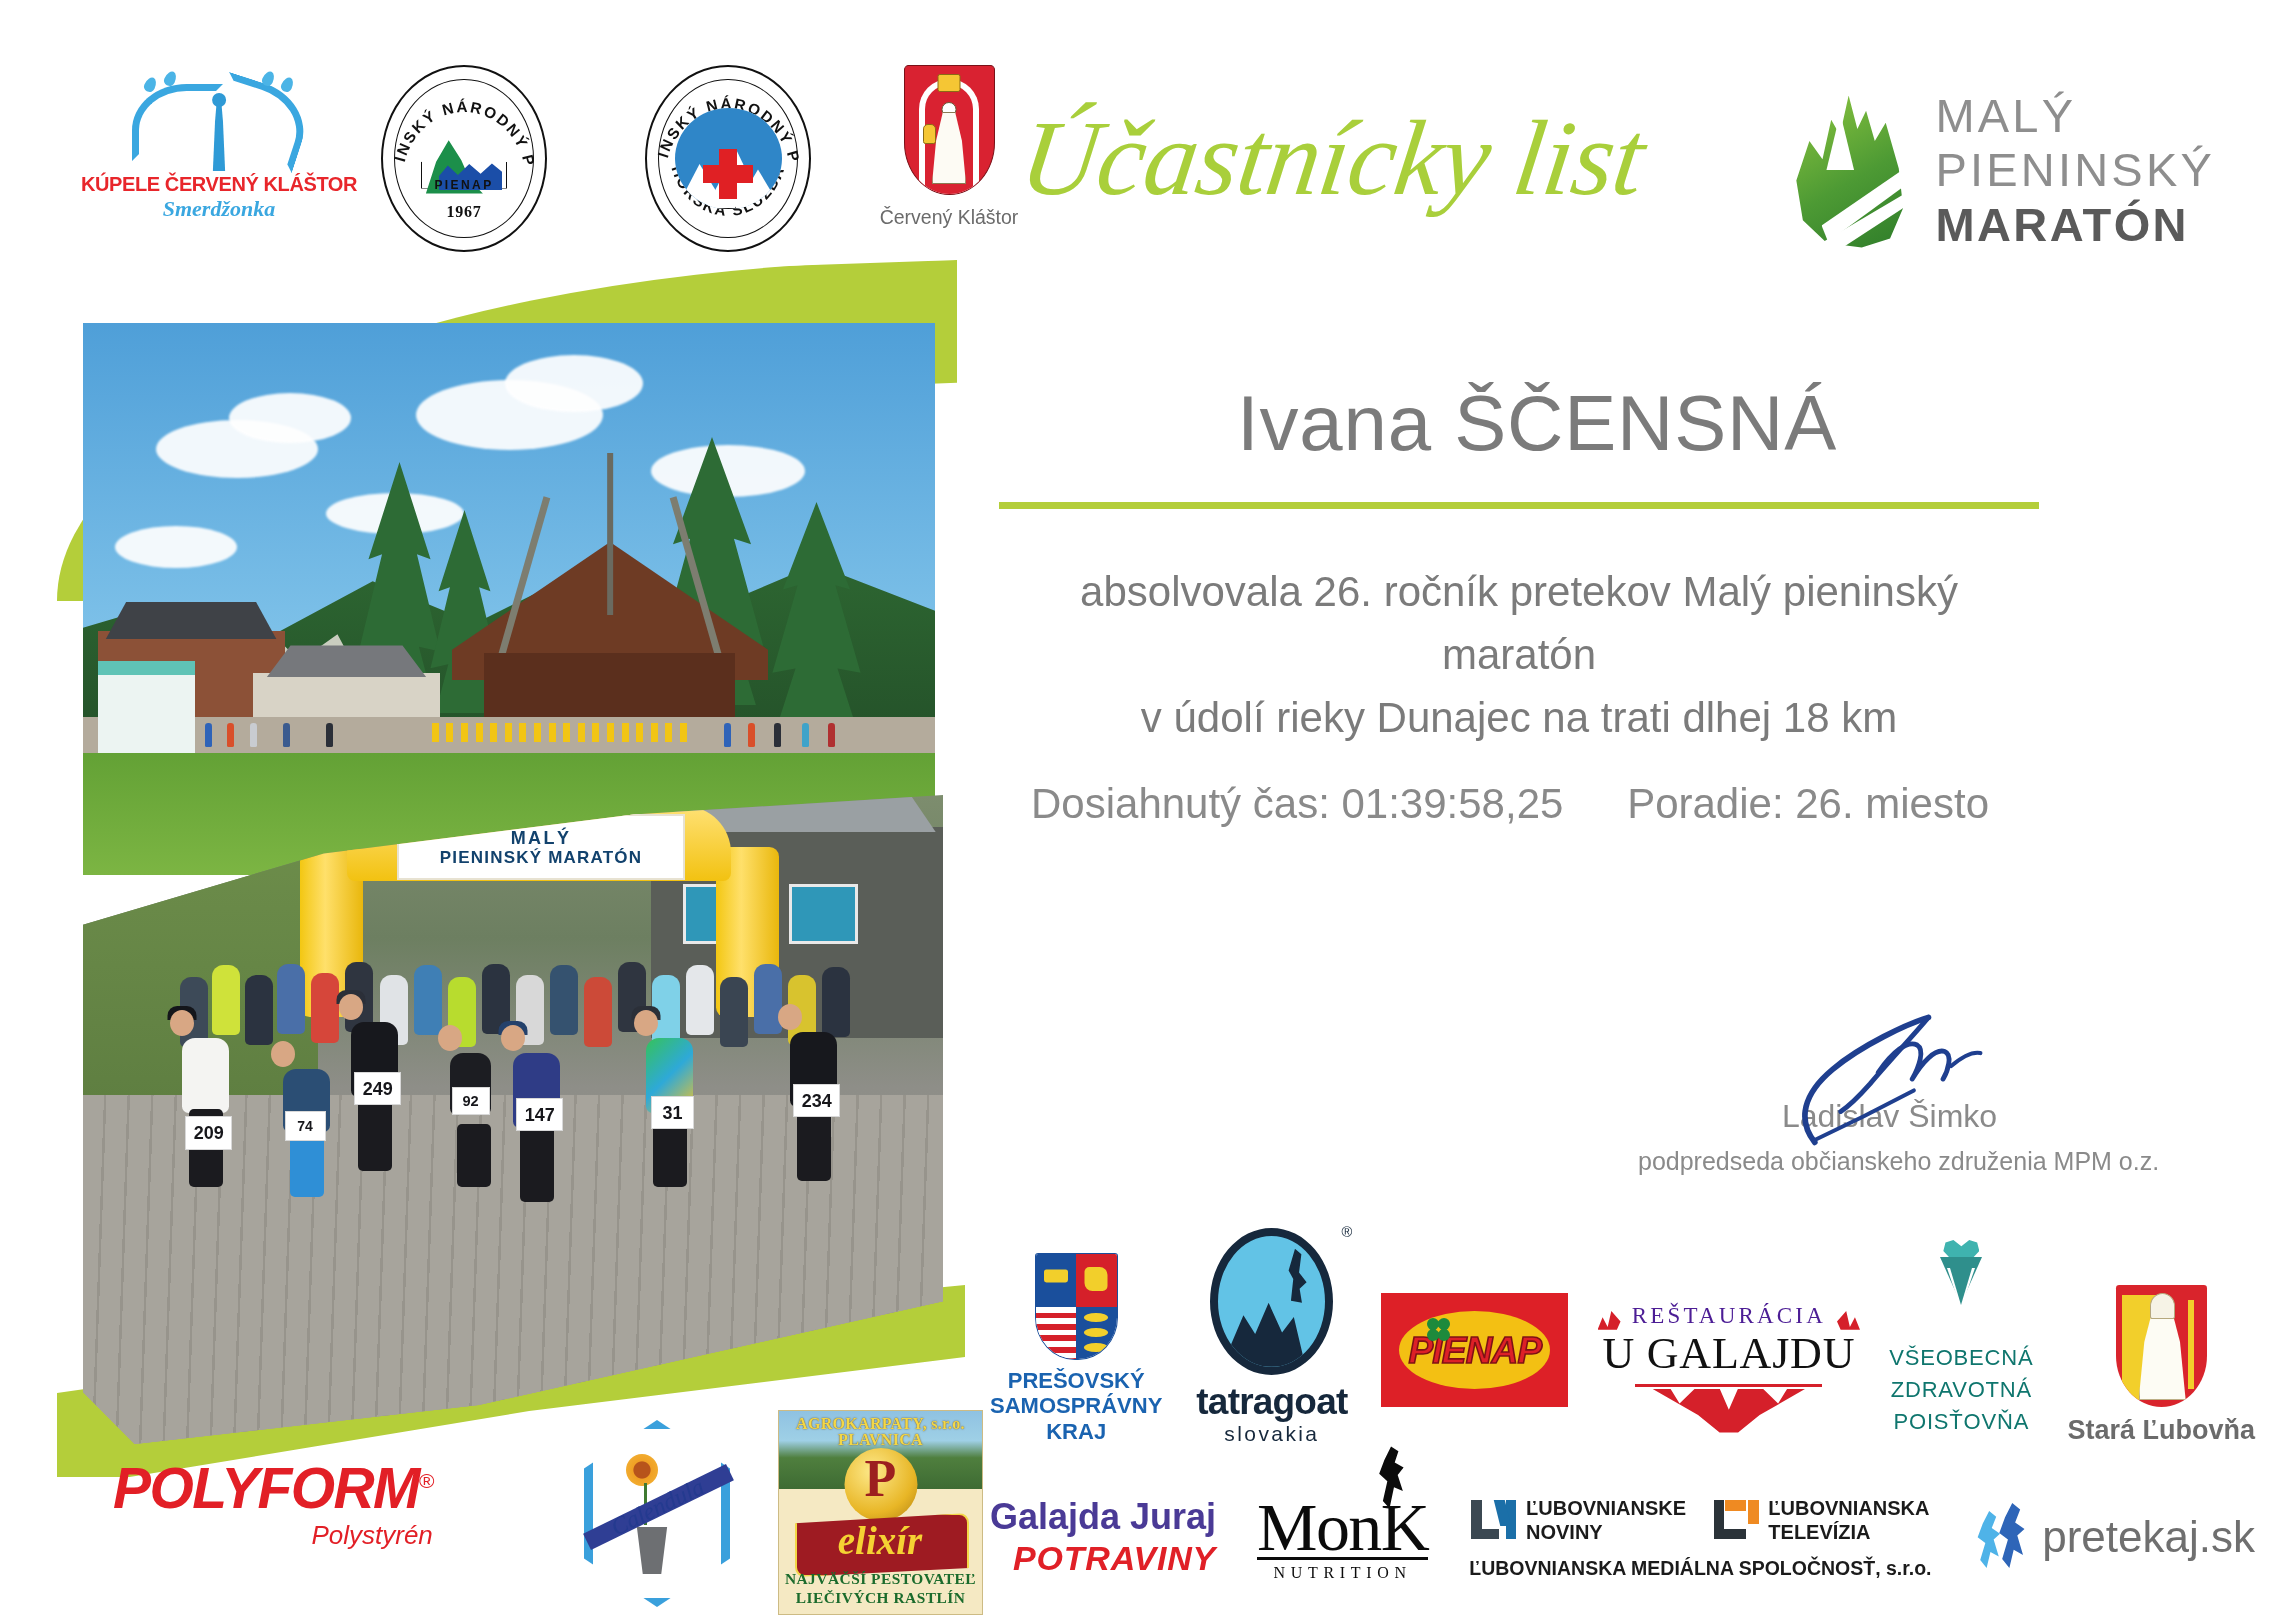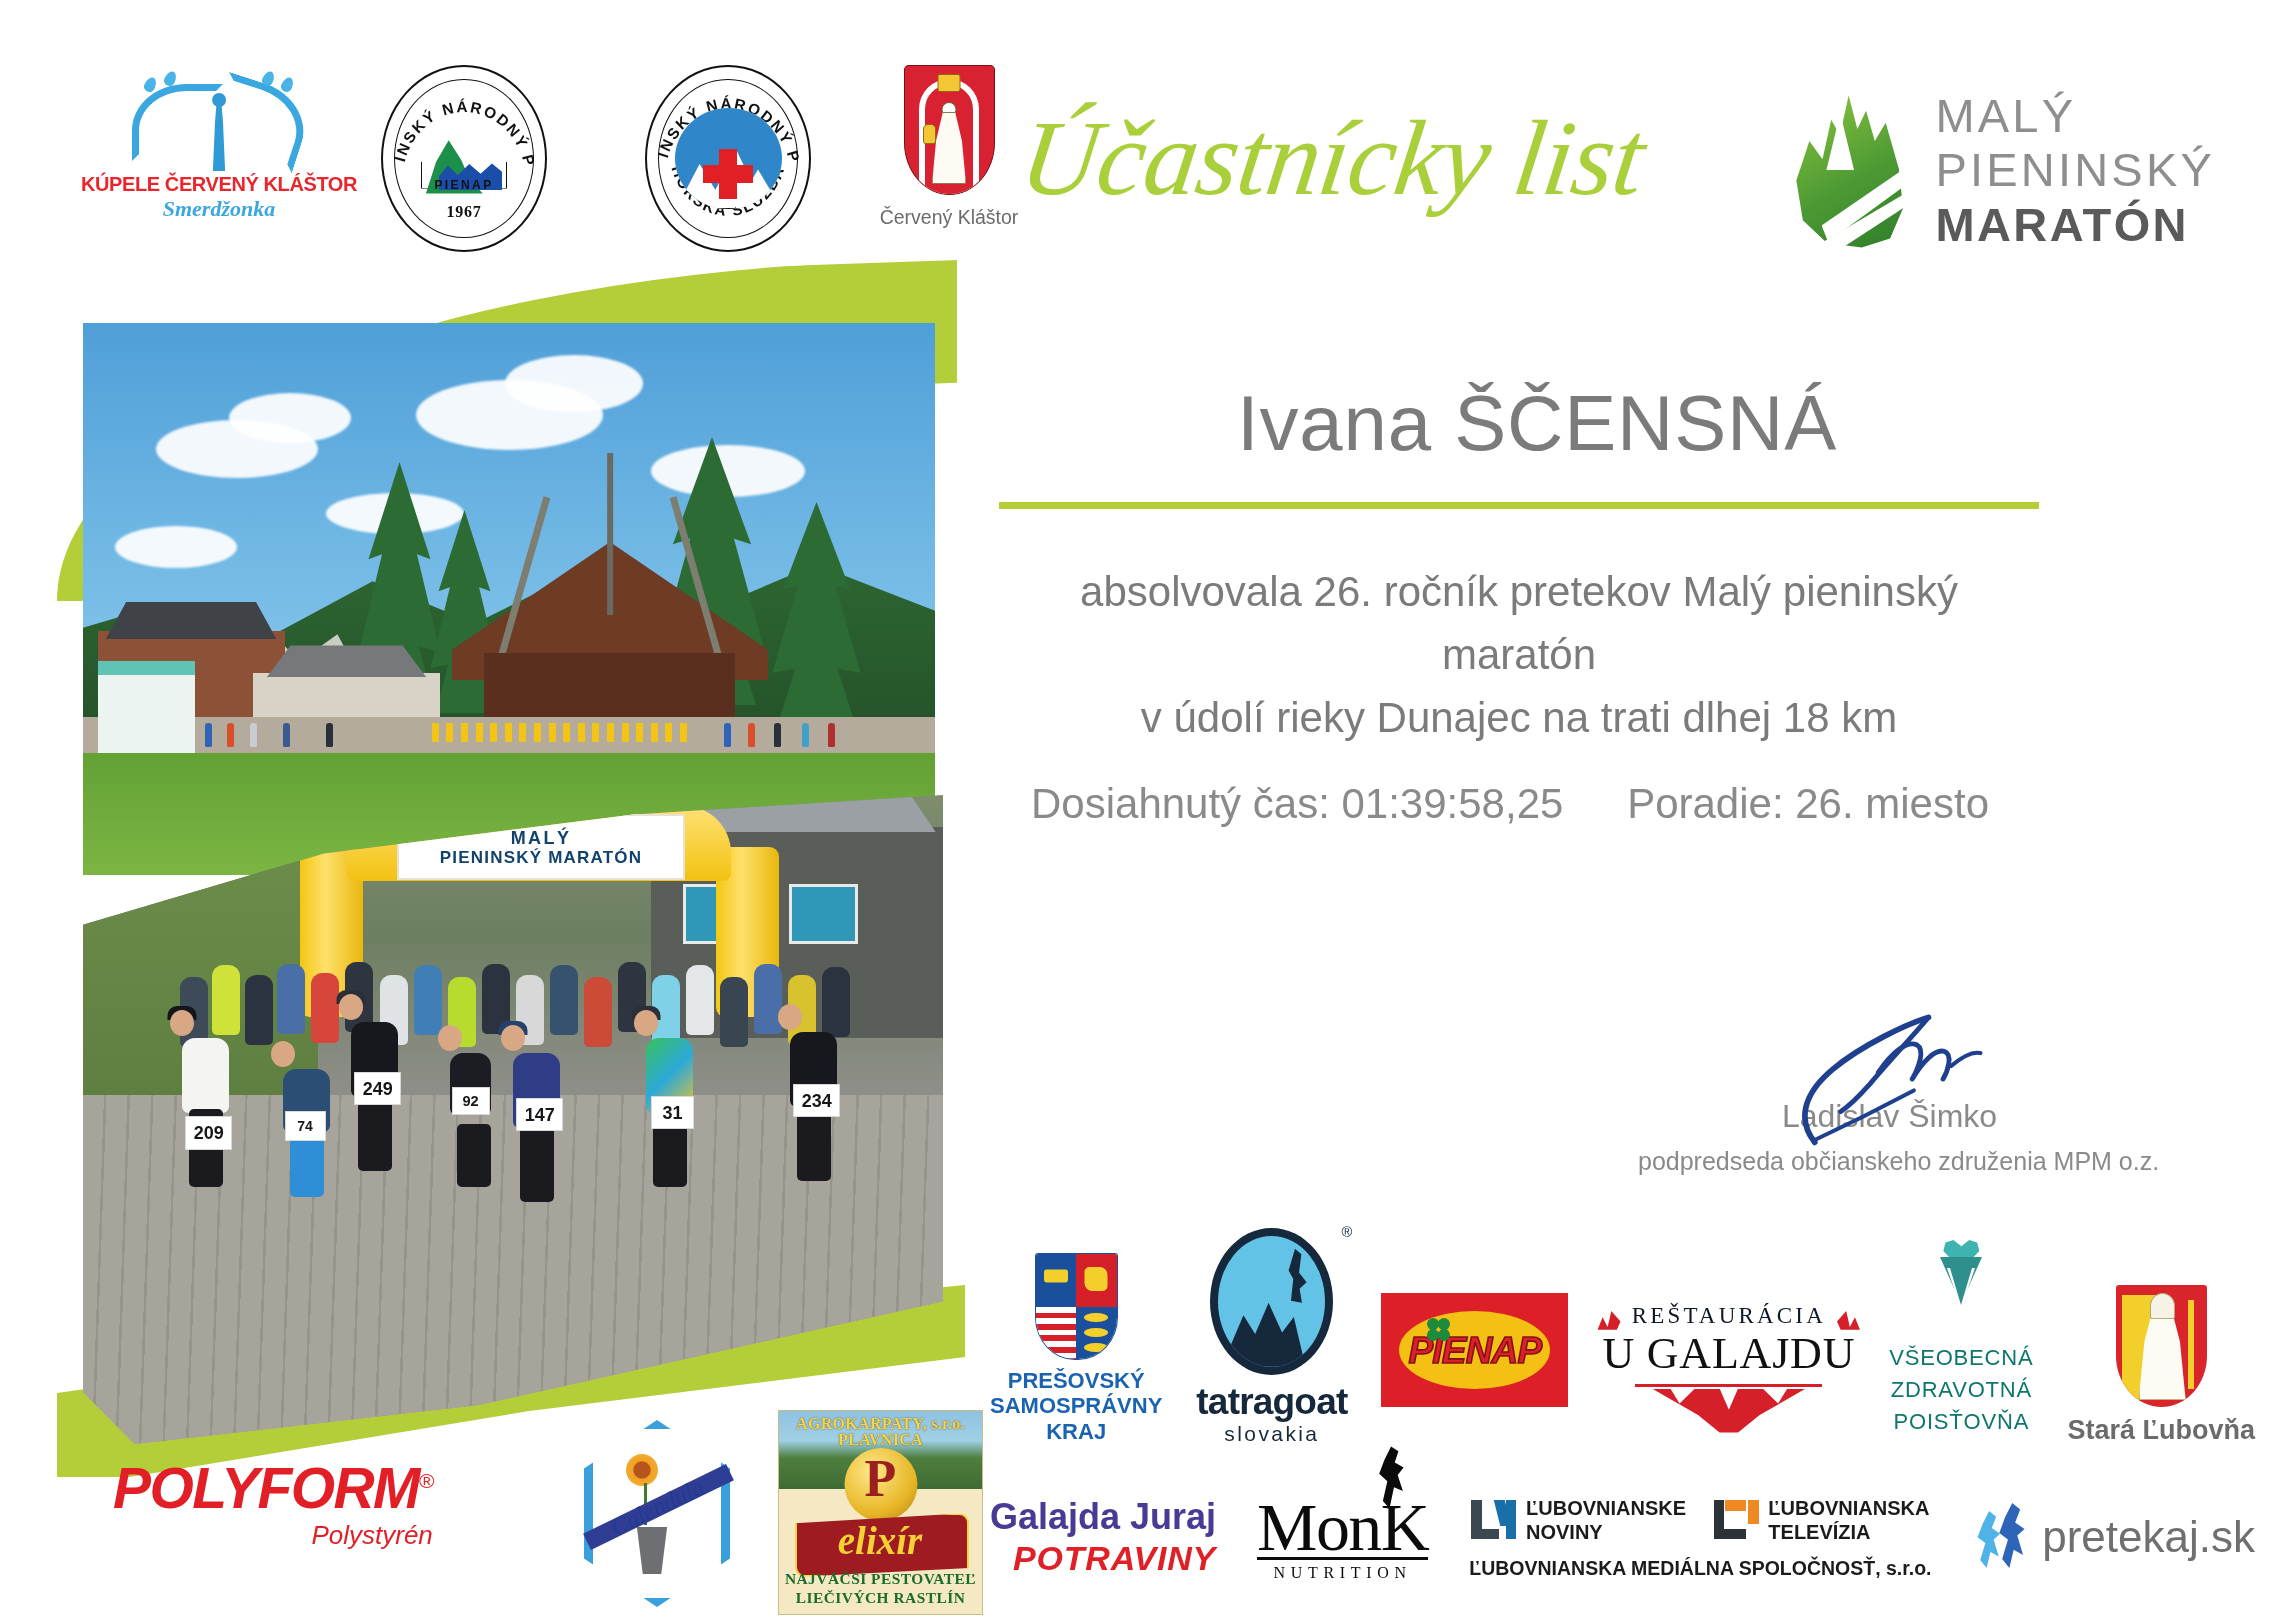--- a/index.html
+++ b/index.html
@@ -275,21 +275,21 @@
   .barel{width:187px;height:114px;background:#dd2027;position:relative;
      display:flex;align-items:center;justify-content:center;}
   .barel-oval{width:151px;height:78px;border-radius:50%;background:#f3c013;
      display:flex;align-items:center;justify-content:center;position:relative;}
   .barel-word{font:italic 900 37px/1 "Liberation Sans",sans-serif;color:#dd2027;
      -webkit-text-stroke:1.6px #7d1115;letter-spacing:-0.8px;}
   .barel-clover{position:absolute;left:27.6px;top:6.5px;width:23px;height:23px;}
   .barel-clover i{position:absolute;width:12px;height:12px;border-radius:50% 50% 50% 0;background:#1d8a3c;}
 
   
-  .ug-top{font:400 23px/1 "Liberation Serif",serif;color:#0f172a;letter-spacing:3.2px;}
+  .ug-top{font:400 23px/1 "Liberation Serif",serif;color:#4c1d95;letter-spacing:3.2px;}
   .ug-main{font:400 44px/1 "Liberation Serif",serif;color:#111;letter-spacing:0.8px;margin-top:4.9px;}
   .ug-rule{width:187px;height:3.2px;background:#d5202a;margin-top:8px;}
   .ug-orn{width:154px;height:44px;margin-top:1.6px;background:#d5202a;
      clip-path:polygon(0% 0%,12% 0%,18% 34%,28% 0%,44% 0%,50% 48%,56% 0%,72% 0%,82% 34%,88% 0%,100% 0%,
                        70% 60%,56% 100%,44% 100%,30% 60%);}
   .ug-flame{position:absolute;width:23px;height:21px;background:#d5202a;
      clip-path:polygon(0% 100%,22% 40%,44% 86%,60% 10%,100% 60%,84% 100%);}
 
   
   .vzp-mark{width:122px;height:96px;position:relative;}

